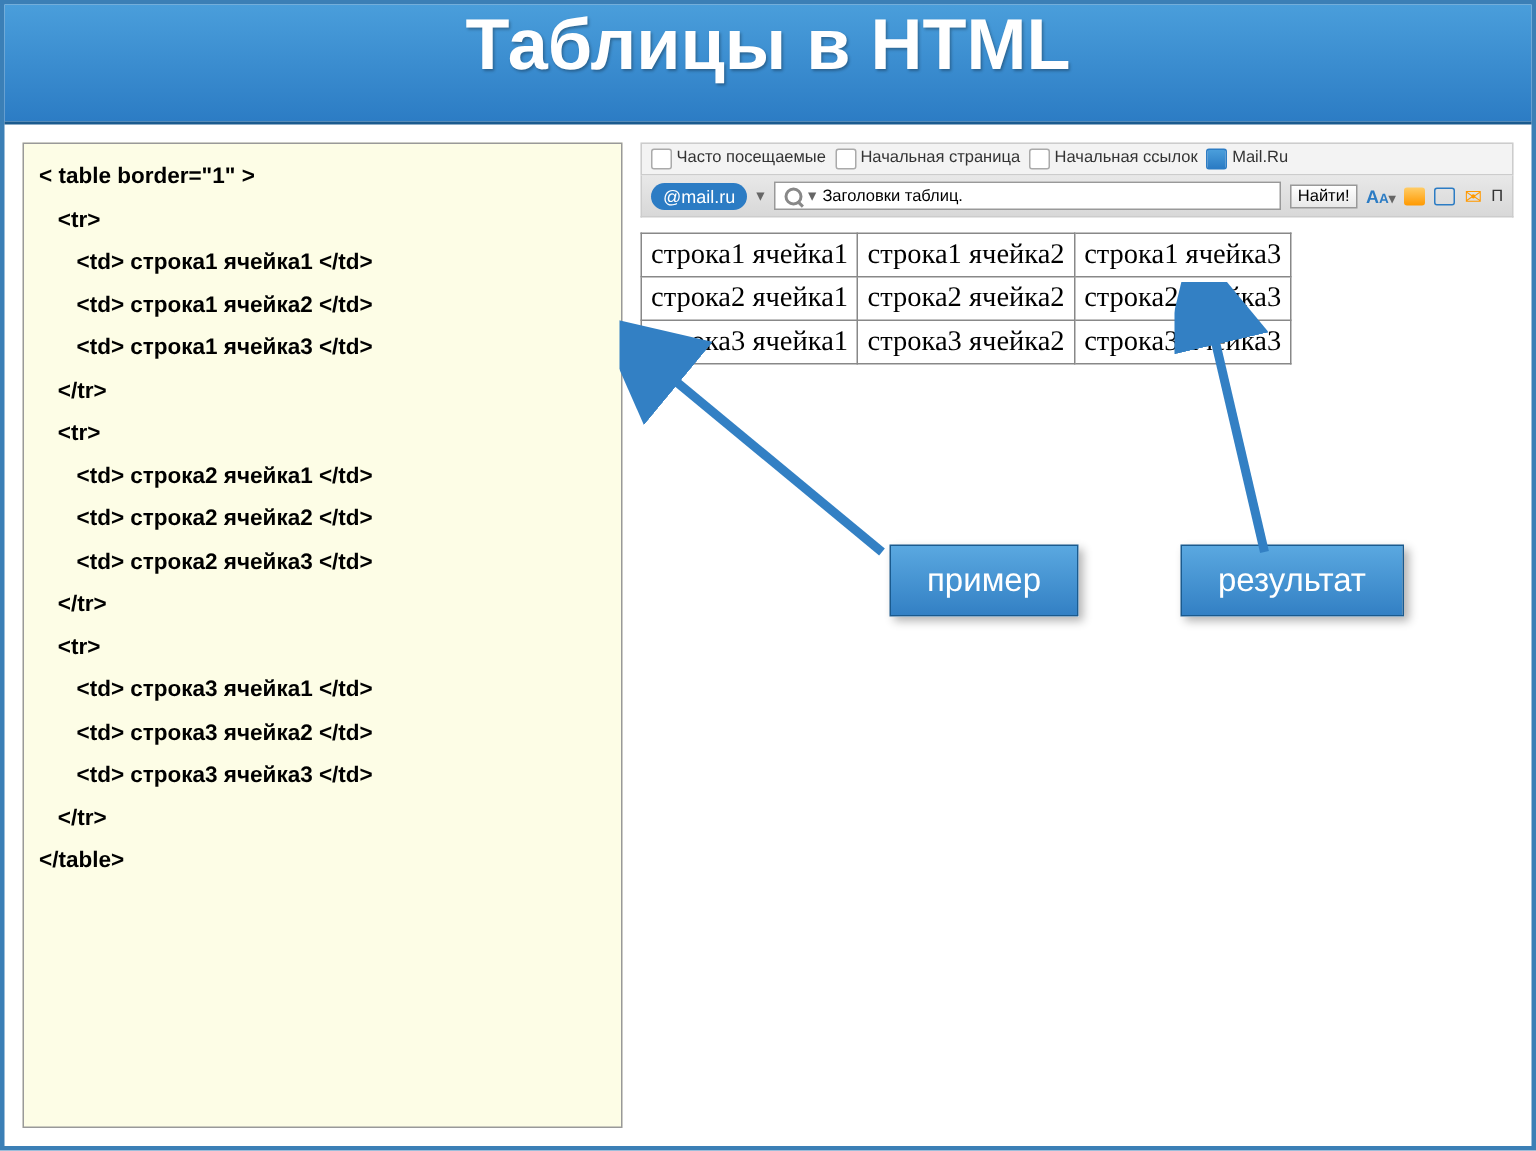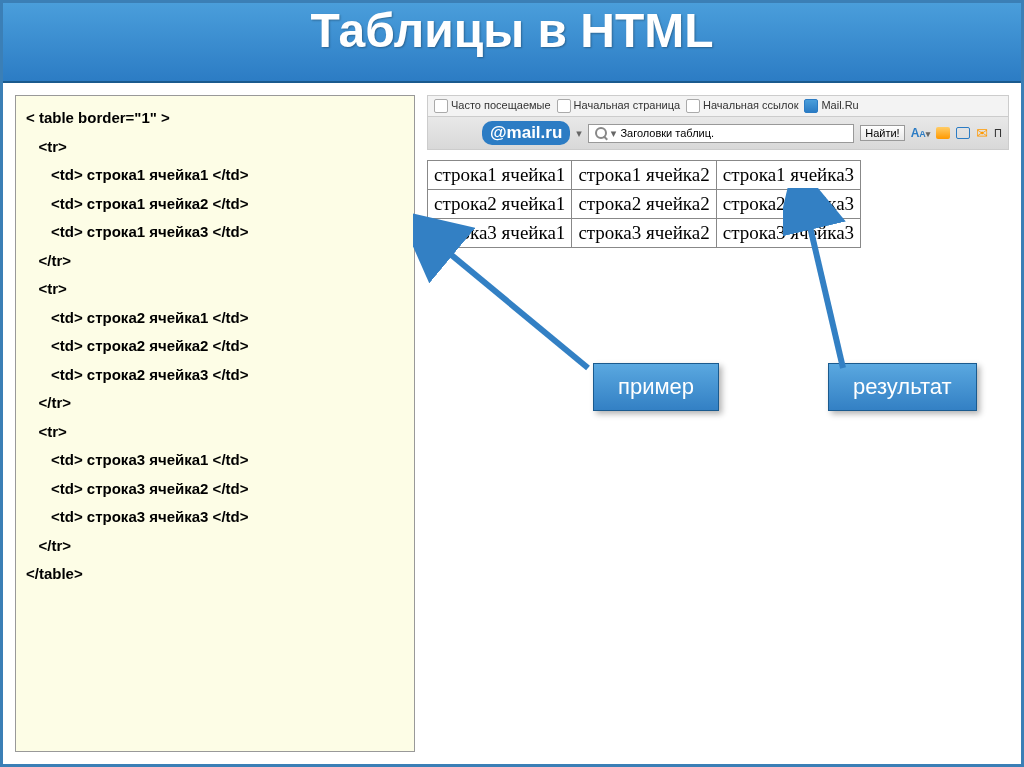--- a/index.html
+++ b/index.html
@@ -88,23 +88,22 @@
       display: flex;
       align-items: center;
       gap: 6px;
       font-size: 11px;
     }
     .mail-logo {
       background: #2c7cc4;
       color: #fff;
       padding: 2px 8px;
       border-radius: 10px;
-      font-size: 17px;
-      font-weight: bold;
-      margin-left: 48px;
+      font-size: 12px;
+      font-weight: normal;
     }
     .search-input {
       flex: 1;
       border: 1px solid #999;
       padding: 2px 6px;
       font-size: 11px;
       display: flex;
       align-items: center;
       gap: 4px;
       background: #fff;
@@ -157,21 +156,21 @@
     .label-box {
       position: absolute;
       background: linear-gradient(to bottom, #5aa8e0, #3380c4);
       border: 1px solid #1a5a8e;
       color: #fff;
       padding: 10px 24px;
       font-size: 22px;
       box-shadow: 3px 3px 6px rgba(0,0,0,0.3);
     }
     .label-primer { left: 575px; top: 360px; margin-left: 15px; }
-    .label-result { left: 825px; top: 360px; }
+    .label-result { left: 784px; top: 360px; }
     .arrow {
       position: absolute;
       pointer-events: none;
     }
     .arrow svg { display: block; }
   </style>
 </head>
 <body>
 
 <div class="slide-frame">

